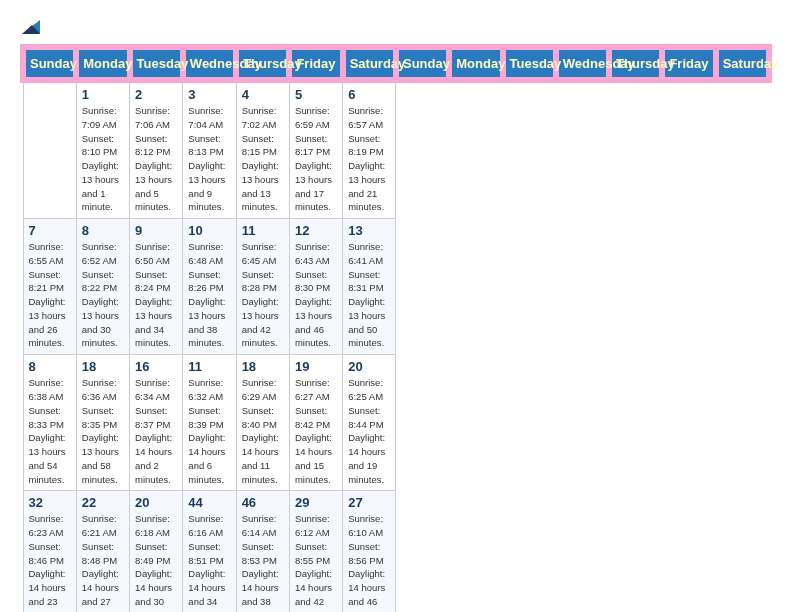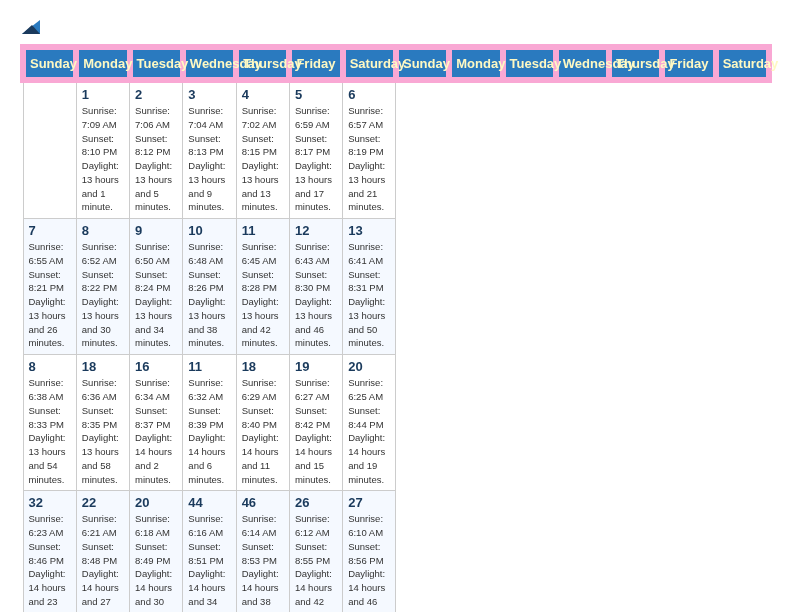--- a/index.html
+++ b/index.html
@@ -240,21 +240,21 @@
         </td>
         <td>
           <span class="day-number">44</span>
           <div class="day-info">Sunrise: 6:16 AM<br>Sunset: 8:51 PM<br>Daylight: 14 hours<br>and 34 minutes.</div>
         </td>
         <td>
           <span class="day-number">46</span>
           <div class="day-info">Sunrise: 6:14 AM<br>Sunset: 8:53 PM<br>Daylight: 14 hours<br>and 38 minutes.</div>
         </td>
         <td>
-          <span class="day-number">26</span>
+          <span class="day-number">29</span>
           <div class="day-info">Sunrise: 6:12 AM<br>Sunset: 8:55 PM<br>Daylight: 14 hours<br>and 42 minutes.</div>
         </td>
         <td>
           <span class="day-number">27</span>
           <div class="day-info">Sunrise: 6:10 AM<br>Sunset: 8:56 PM<br>Daylight: 14 hours<br>and 46 minutes.</div>
         </td>
       </tr>
     </tbody>
 </table>
 

